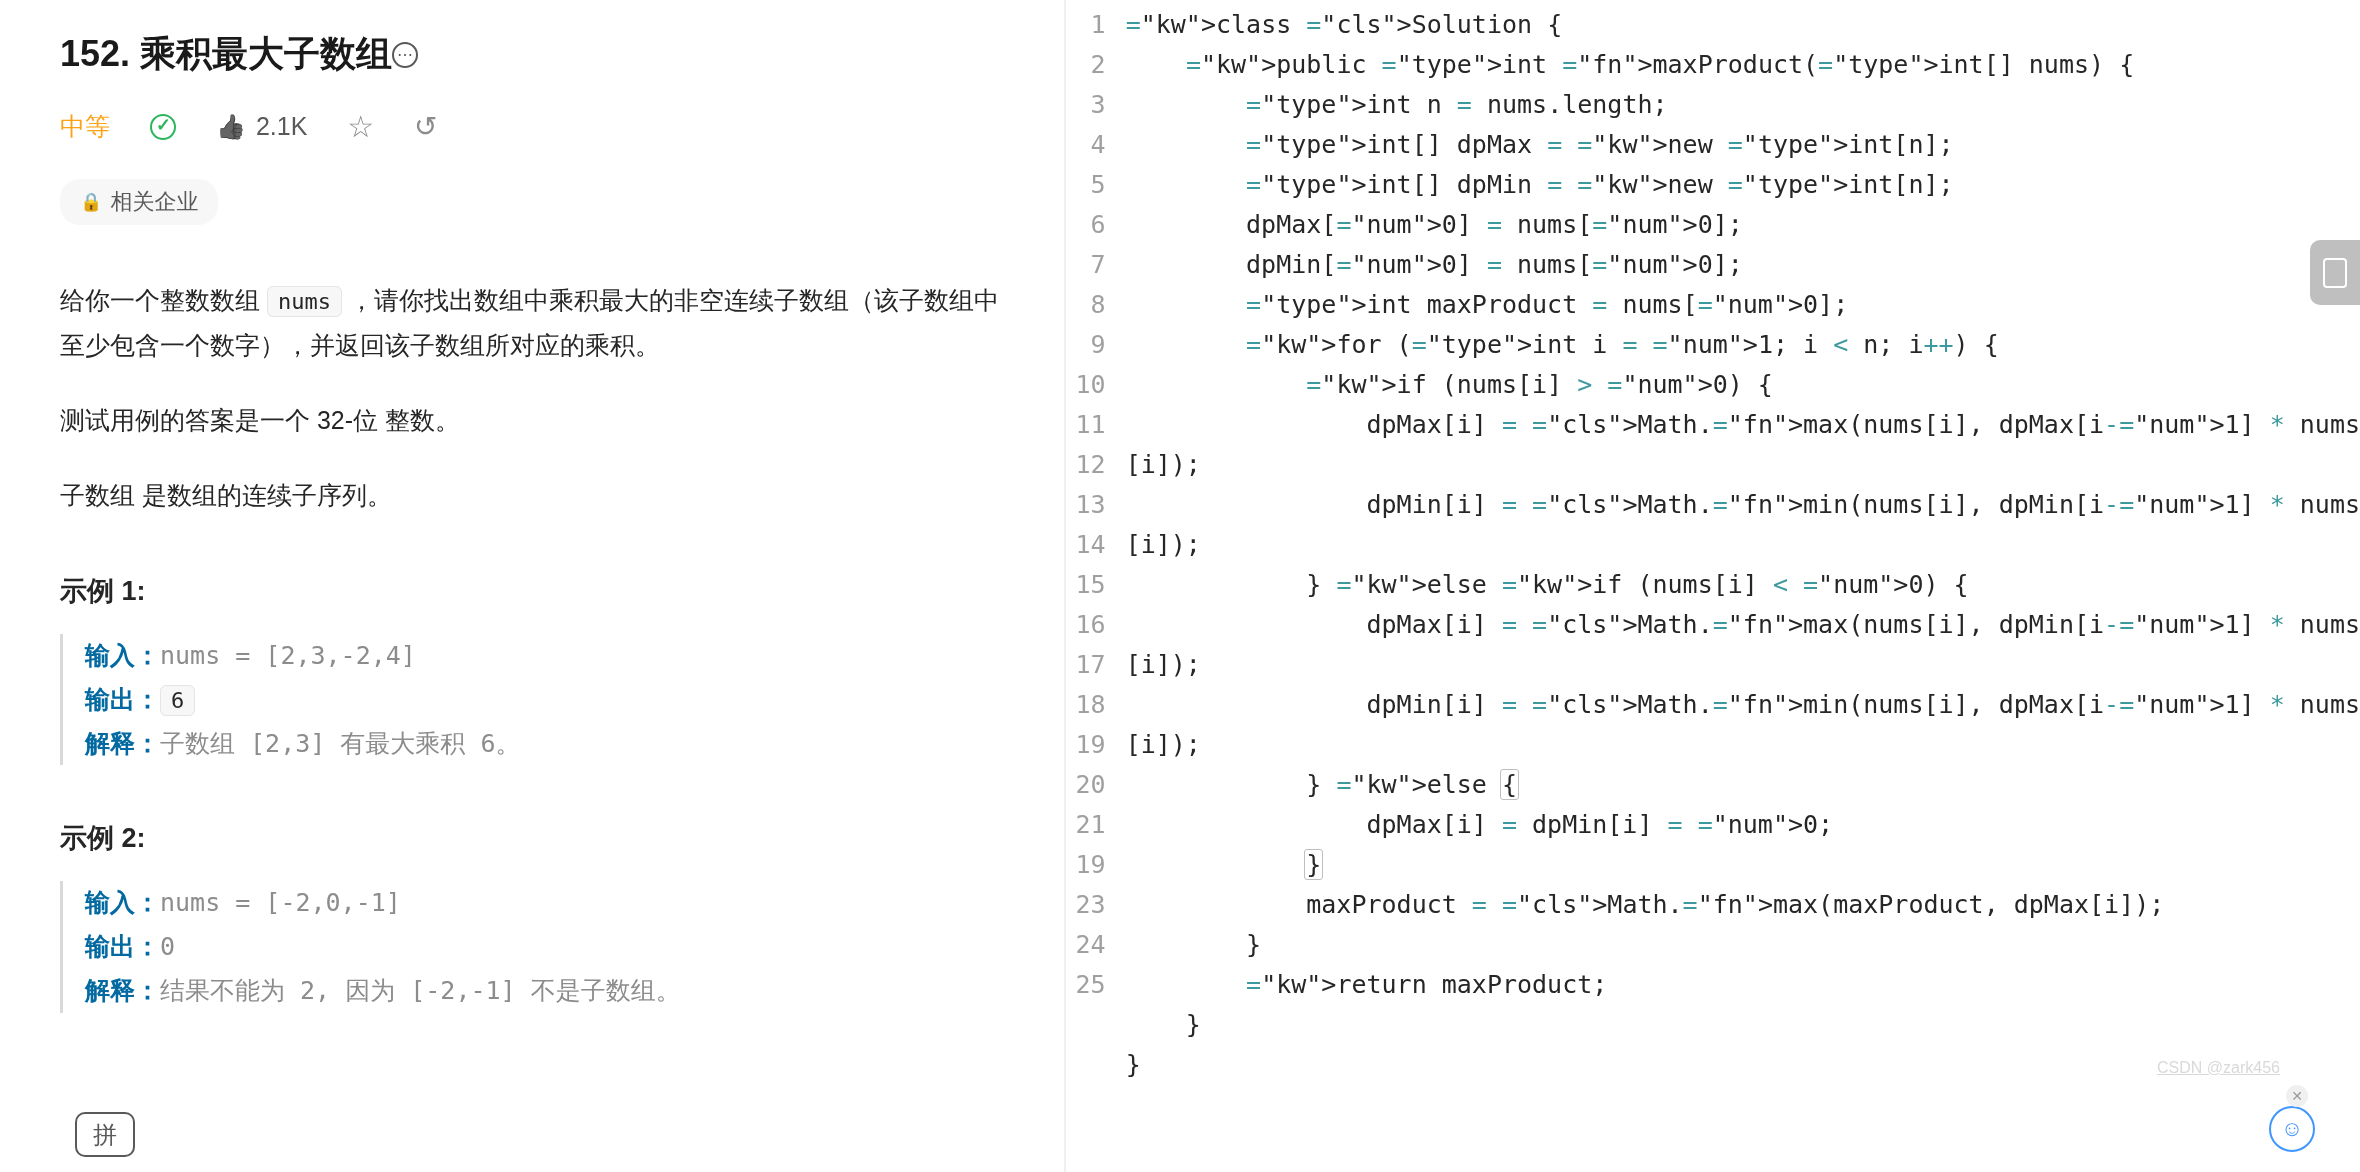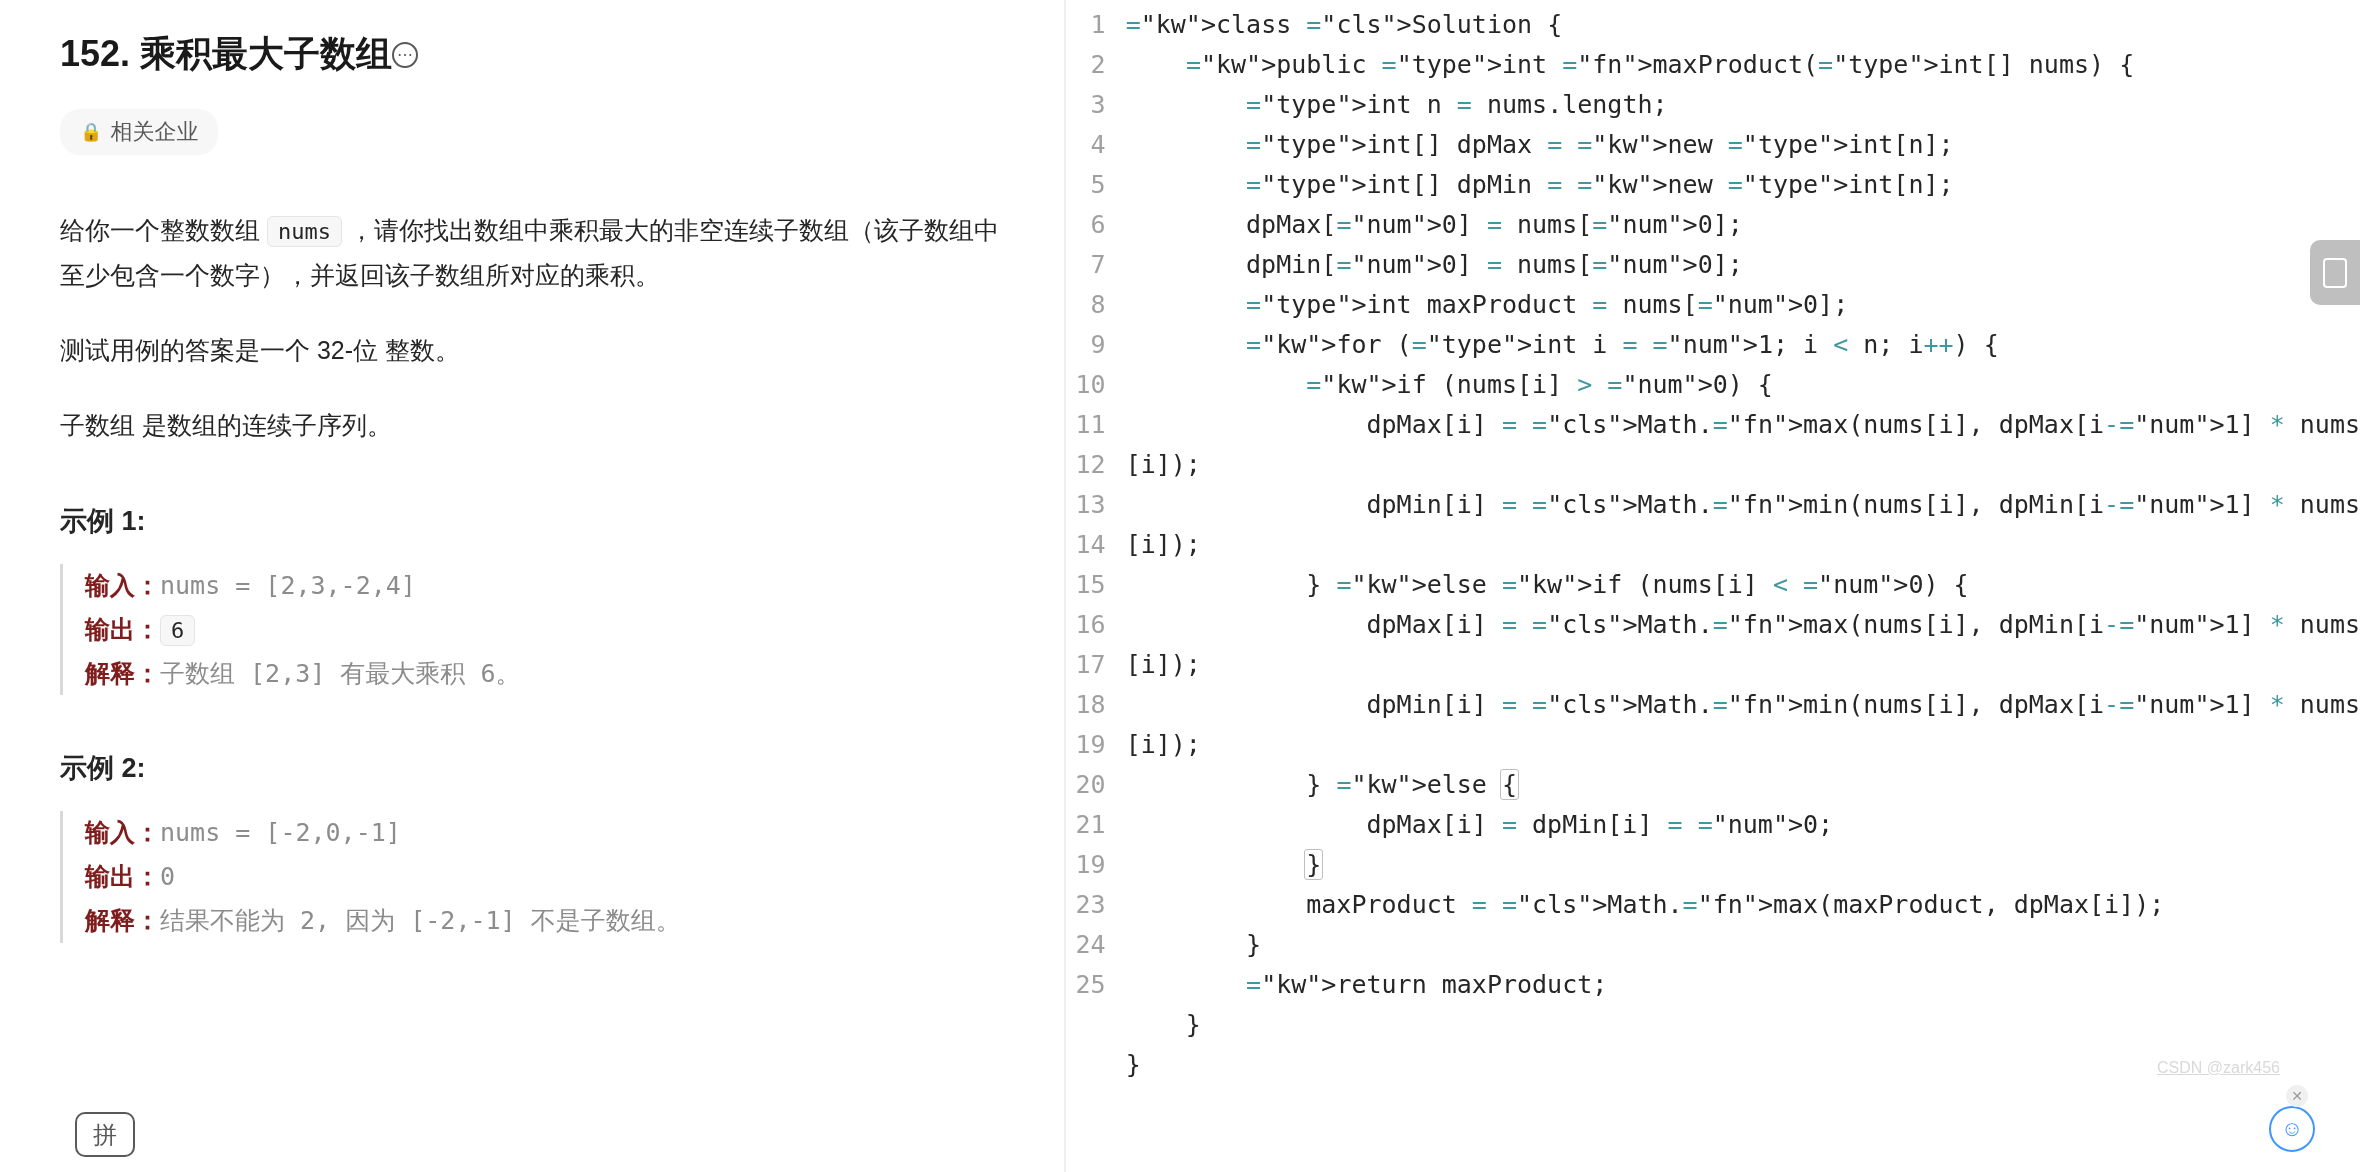--- a/index.html
+++ b/index.html
@@ -142,21 +142,21 @@
 .example-block {
   border-left: 3px solid #d9d9d9;
   padding-left: 22px;
   font-size: 25px;
   line-height: 1.75;
   color: #8c8c8c;
   font-family: Menlo, Monaco, Consolas, "PingFang SC", monospace;
 }
 .example-block .label {
   font-weight: 700;
-  color: #7f1d1d;
+  color: #0369a1;
 }
 .gutter {
   width: 60px;
   padding-top: 5px;
   text-align: right;
   padding-right: 20px;
   user-select: none;
 }
 .gutter .ln {
   font-family: Menlo, Monaco, Consolas, monospace;
@@ -262,20 +262,30 @@
   text-decoration: underline;
 }
 </style>
 </head>
 <body>
 
 <div class="left-panel">
   <div class="title-row">
     <h1 class="title">152. 乘积最大子数组</h1>
     <div class="more-icon"></div>
+  </div>
+  <div class="meta-row">
+    <span class="difficulty">中等</span>
+    <span class="check-icon"></span>
+    <span class="like-group">
+      <span class="thumb-icon"></span>
+      <span class="like-count">2.1K</span>
+    </span>
+    <span class="star-icon"></span>
+    <span class="share-icon"></span>
   </div>
   <div class="company-tag">
     <span class="lock-icon">🔒</span>
     <span>相关企业</span>
   </div>
 
   <p class="problem-text">
     <span>给你一个整数数组 </span><span class="inline-code">nums</span><span> ，请你找出数组中乘积最大的非空连续子数组（该子数组中至少包含一个数字），并返回该子数组所对应的乘积。</span>
   </p>
   <p class="problem-text">

